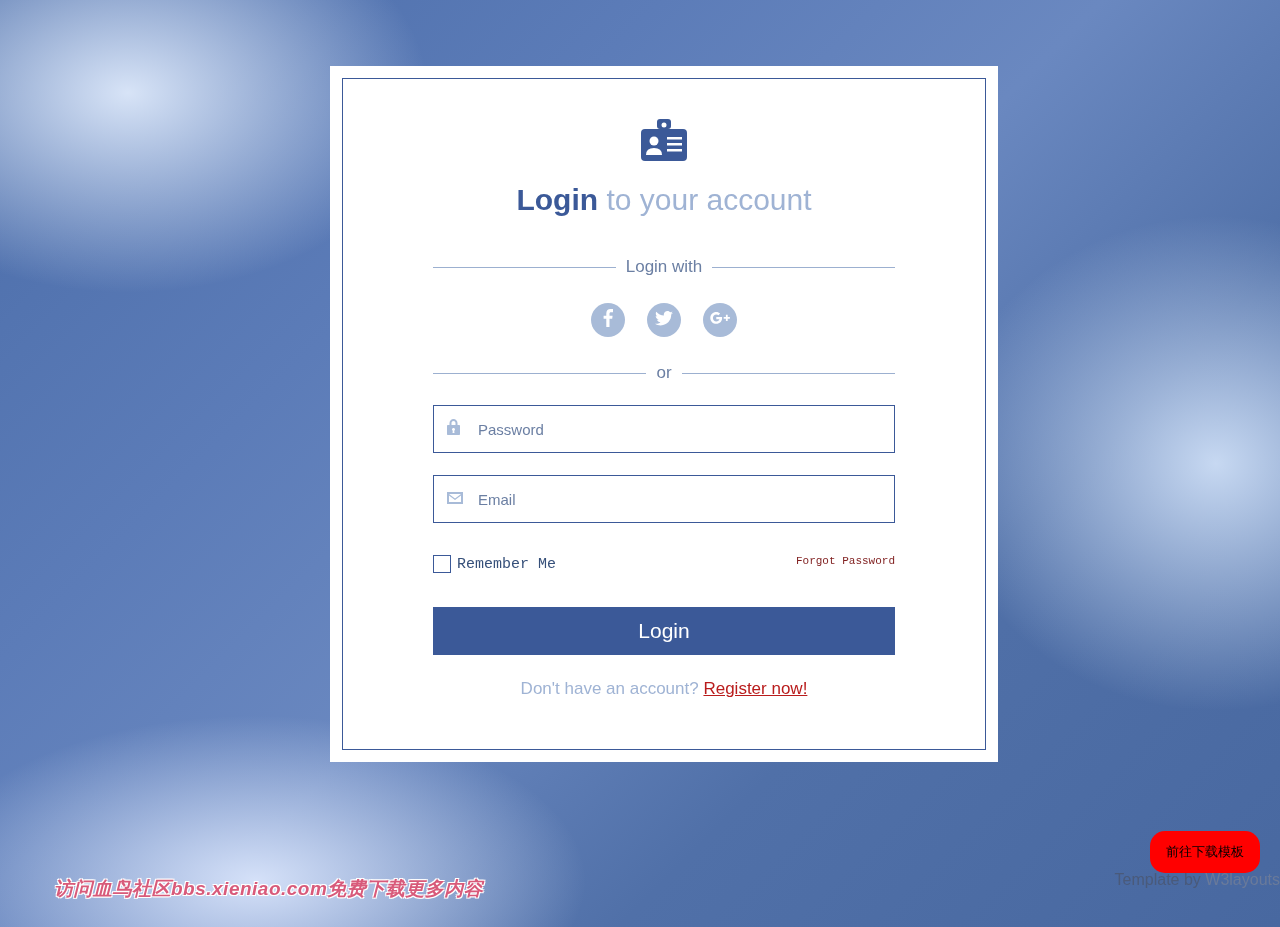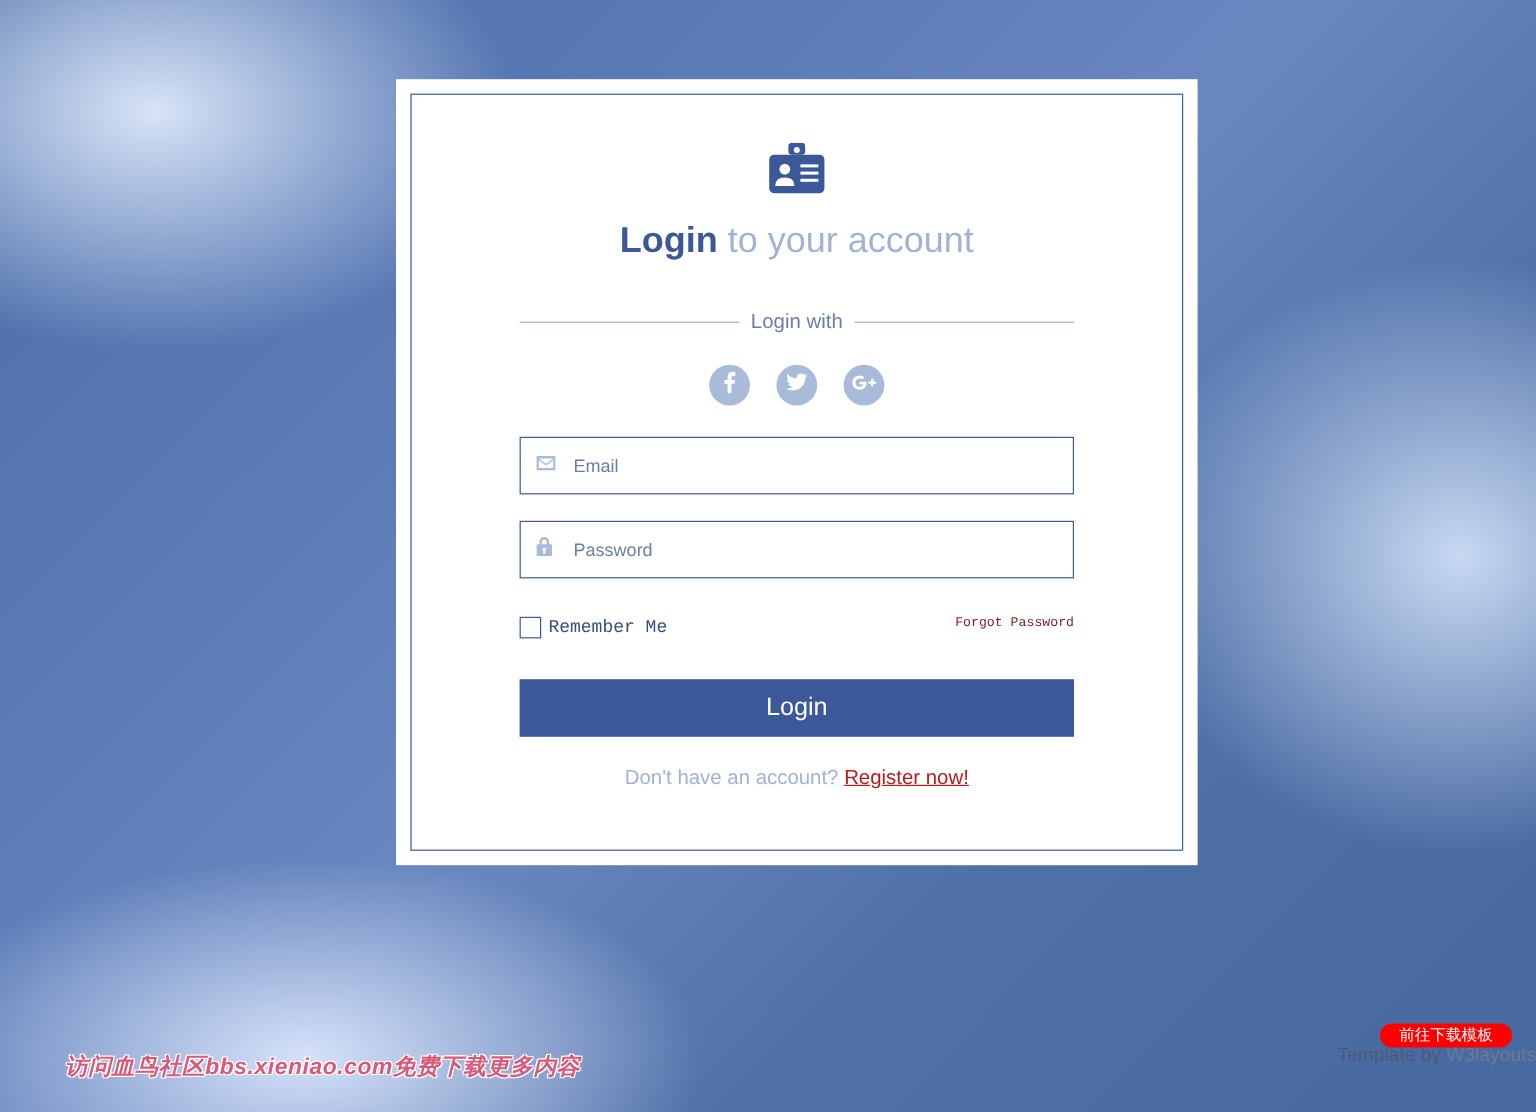--- a/index.html
+++ b/index.html
@@ -83,22 +83,22 @@
     .register-link { color: #b91c1c; text-decoration: underline; cursor: pointer; }
 
     .footer-credit {
       position: absolute; bottom: 38px; left: 0; right: 0;
       text-align: right; font-size: 16px; color: #4a5a7a;
     }
     .footer-credit .w3 { color: #6a7a9a; }
 
     .download-btn {
       position: absolute; right: 20px; bottom: 54px;
-      background: #ff0000; color: #ffffff; border: none;
-      padding: 1px 16px; font-size: 13px; border-radius: 15px;
+      background: #ff0000; color: #000000; border: none;
+      padding: 12px 16px; font-size: 13px; border-radius: 15px;
       cursor: pointer; font-family: inherit;
     }
 
     .watermark {
       position: absolute; left: 54px; bottom: 25px;
       font-size: 19px; font-weight: 700; font-style: italic;
       color: #d85a7a;
       text-shadow: -1px -1px 0 #fff, 1px -1px 0 #fff, -1px 1px 0 #fff, 1px 1px 0 #fff;
       letter-spacing: 0.5px;
     }
@@ -149,39 +149,44 @@
       </a>
       <a class="social-btn">
         <span>
           <svg width="20" height="16" viewBox="0 0 20 16">
               <path fill="#fff" d="M6.3 7.1v2.2h3.1c-.4 1.3-1.4 2.1-3.1 2.1-1.9 0-3.4-1.6-3.4-3.5s1.5-3.5 3.4-3.5c1 0 1.7.4 2.2.8l1.6-1.6C9.1 2.6 7.8 2 6.3 2 3 2 .3 4.6.3 7.9s2.7 5.9 6 5.9c3.5 0 5.8-2.4 5.8-5.8 0-.4 0-.7-.1-.9H6.3zm11.4-.2V4.7h-1.8v2.2h-2.2v1.8h2.2v2.2h1.8V8.7h2.2V6.9h-2.2z"></path>
             </svg>
         </span>
       </a>
     </div>
 
+    <div class="divider-row">
+      <span class="divider-line"></span>
+      <span class="divider-text">or</span>
+      <span class="divider-line"></span>
+    </div>
+
+    <div class="input-wrap">
+      <span class="input-icon">
+        <svg width="13" height="16" viewBox="0 0 13 16">
+            <path fill="#a8bbd8" d="M6.5 0C4.3 0 2.5 1.8 2.5 4v2H1c-.6 0-1 .4-1 1v8c0 .6.4 1 1 1h11c.6 0 1-.4 1-1V7c0-.6-.4-1-1-1h-1.5V4C10.5 1.8 8.7 0 6.5 0zm0 2c1.1 0 2 .9 2 2v2h-4V4c0-1.1.9-2 2-2zm0 7c.8 0 1.5.7 1.5 1.5 0 .6-.3 1-.8 1.3l.3 2.2H5.5l.3-2.2c-.5-.3-.8-.7-.8-1.3C5 9.7 5.7 9 6.5 9z"></path>
+          </svg>
+      </span>
+      <input type="password" class="input-field" placeholder="Password" style="">
+    </div>
 
     <div class="input-wrap">
       <span class="input-icon">
         <svg width="16" height="12" viewBox="0 0 16 12">
             <path fill="#a8bbd8" d="M0 0v12h16V0H0zm14 2L8 6.5 2 2h12zM2 10V3.5l6 4.5 6-4.5V10H2z"></path>
           </svg>
       </span>
       <input type="text" class="input-field" placeholder="Email" style="">
     </div>
 
-    <div class="input-wrap">
-      <span class="input-icon">
-        <svg width="13" height="16" viewBox="0 0 13 16">
-            <path fill="#a8bbd8" d="M6.5 0C4.3 0 2.5 1.8 2.5 4v2H1c-.6 0-1 .4-1 1v8c0 .6.4 1 1 1h11c.6 0 1-.4 1-1V7c0-.6-.4-1-1-1h-1.5V4C10.5 1.8 8.7 0 6.5 0zm0 2c1.1 0 2 .9 2 2v2h-4V4c0-1.1.9-2 2-2zm0 7c.8 0 1.5.7 1.5 1.5 0 .6-.3 1-.8 1.3l.3 2.2H5.5l.3-2.2c-.5-.3-.8-.7-.8-1.3C5 9.7 5.7 9 6.5 9z"></path>
-          </svg>
-      </span>
-      <input type="password" class="input-field" placeholder="Password" style="">
-    </div>
-
     <div class="options-row">
       <label class="remember-wrap">
         <span class="remember-check"></span>
         <span>Remember Me</span>
       </label>
       <a class="forgot-link">Forgot Password</a>
     </div>
 
     <button class="login-btn">Login</button>
 

